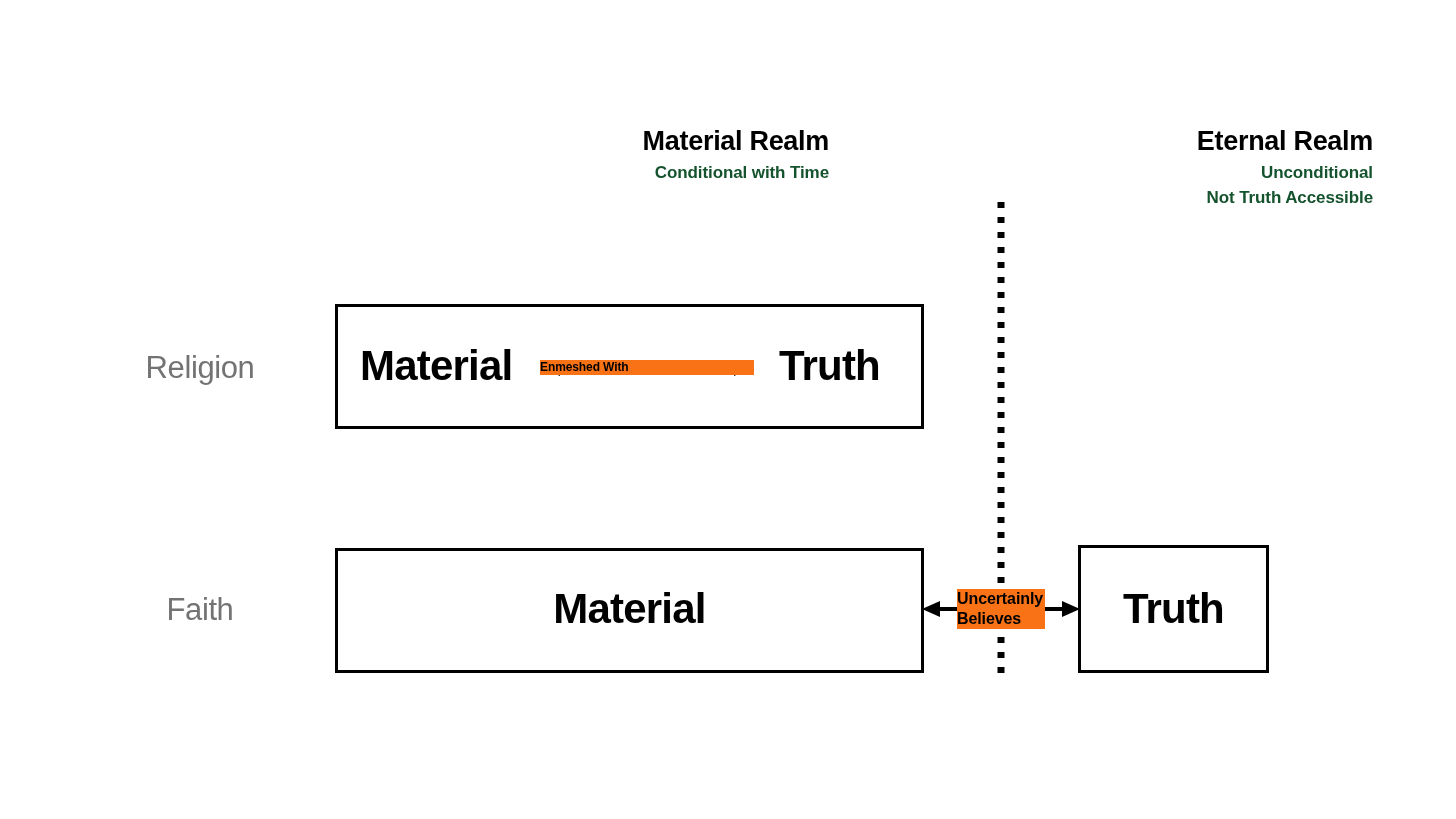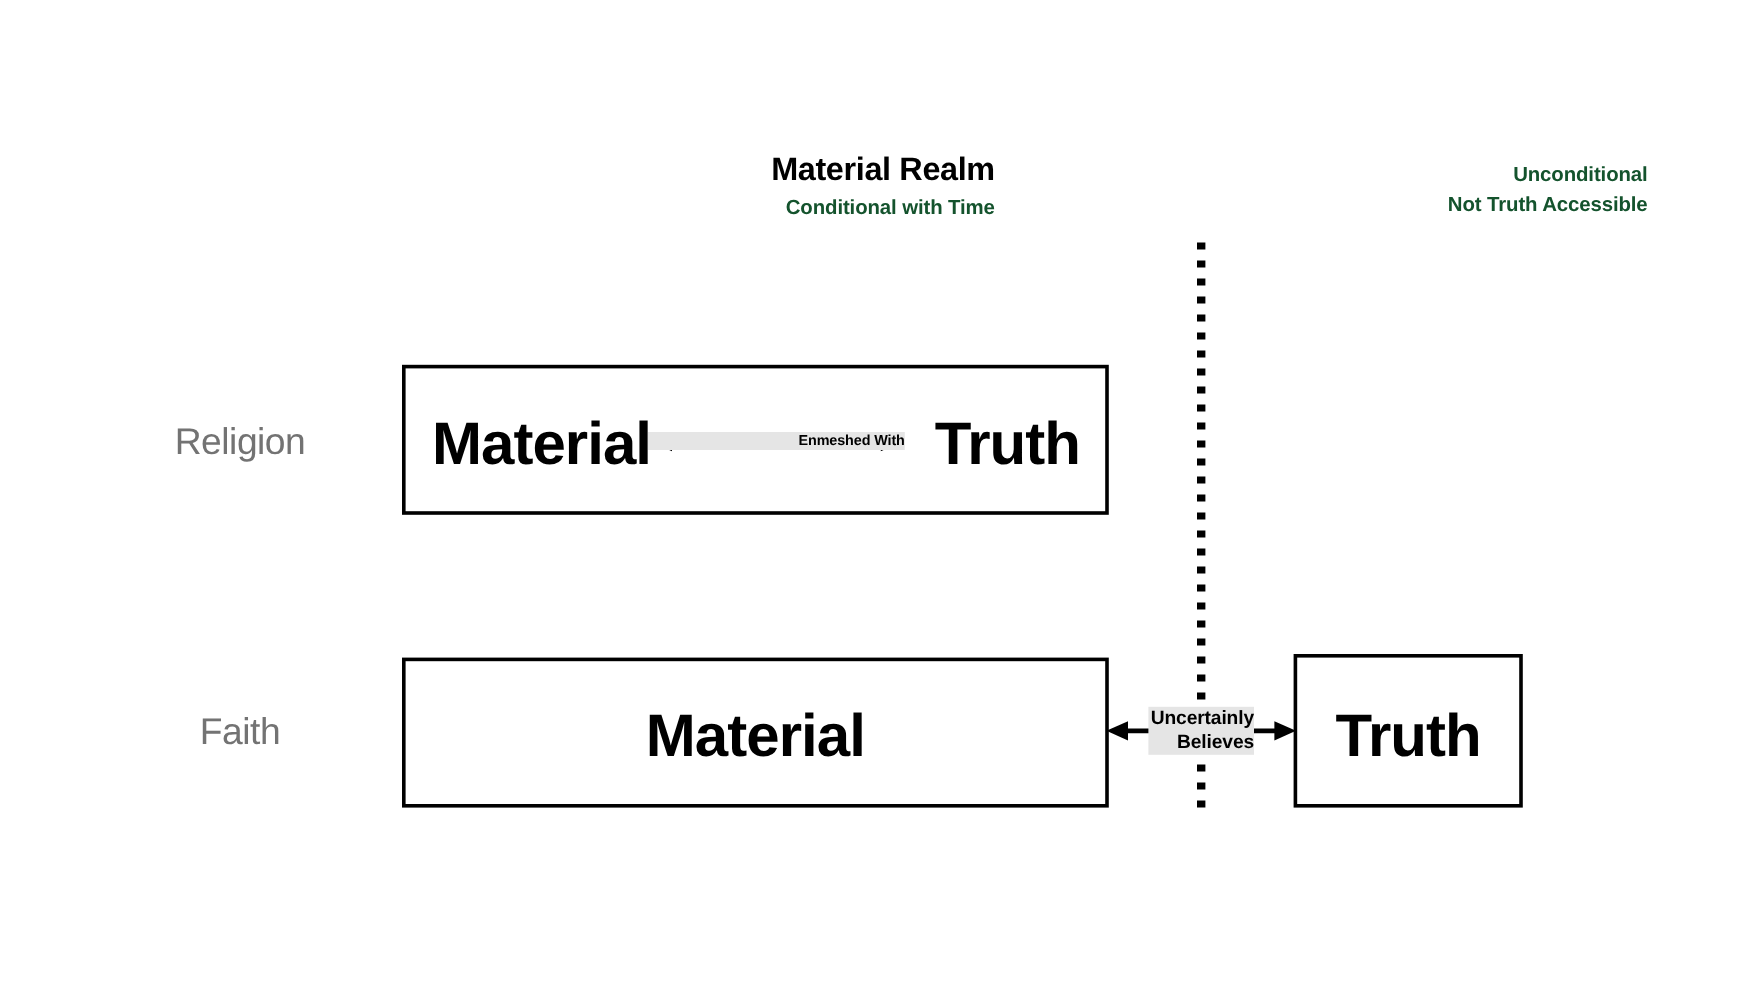--- a/index.html
+++ b/index.html
@@ -99,21 +99,21 @@
   #faith-truth-box {
     left: 1078px;
     top: 545px;
     width: 191px;
     height: 128px;
   }
 
   
   .box-term {
     position: absolute;
-    font-size: 50px;
+    font-size: 42px;
     font-weight: 600;
     letter-spacing: -0.8px;
     color: #000;
     white-space: nowrap;
     line-height: 1;
   }
   #religion-material-term {
     left: 360px;
     top: 345px;
   }
@@ -158,24 +158,24 @@
     top: 578px;
     width: 162px;
     height: 62px;
   }
   .connector-label {
     position: absolute;
     font-size: 12px;
     font-weight: 700;
     letter-spacing: -0.1px;
     color: #000;
-    text-align: right;
+    text-align: left;
     line-height: 1.25;
     white-space: nowrap;
-    background: #e5e5e5;
+    background: #f97316;
   }
   #religion-connector-label {
     left: 540px;
     top: 360px;
     width: 214px;
   }
   #faith-connector-label {
     left: 957px;
     top: 589px;
     width: 88px;
@@ -187,20 +187,21 @@
 <body>
 
 <div id="canvas">
 
   <div class="realm-header" id="material-realm-header">
     <div class="realm-title">Material Realm</div>
     <div class="realm-sub">Conditional with Time</div>
   </div>
 
   <div class="realm-header" id="eternal-realm-header">
+    <div class="realm-title">Eternal Realm</div>
     <div class="realm-sub">Unconditional</div>
     <div class="realm-sub second">Not Truth Accessible</div>
   </div>
 
   <svg id="realm-divider" width="8" height="476" viewBox="0 0 8 476">
     <line x1="4" y1="2" x2="4" y2="474" stroke="#000000" stroke-width="7" stroke-dasharray="6 9" stroke-linecap="butt"></line>
   </svg>
 
   <div class="row-label" id="row-label-religion">Religion</div>
 

